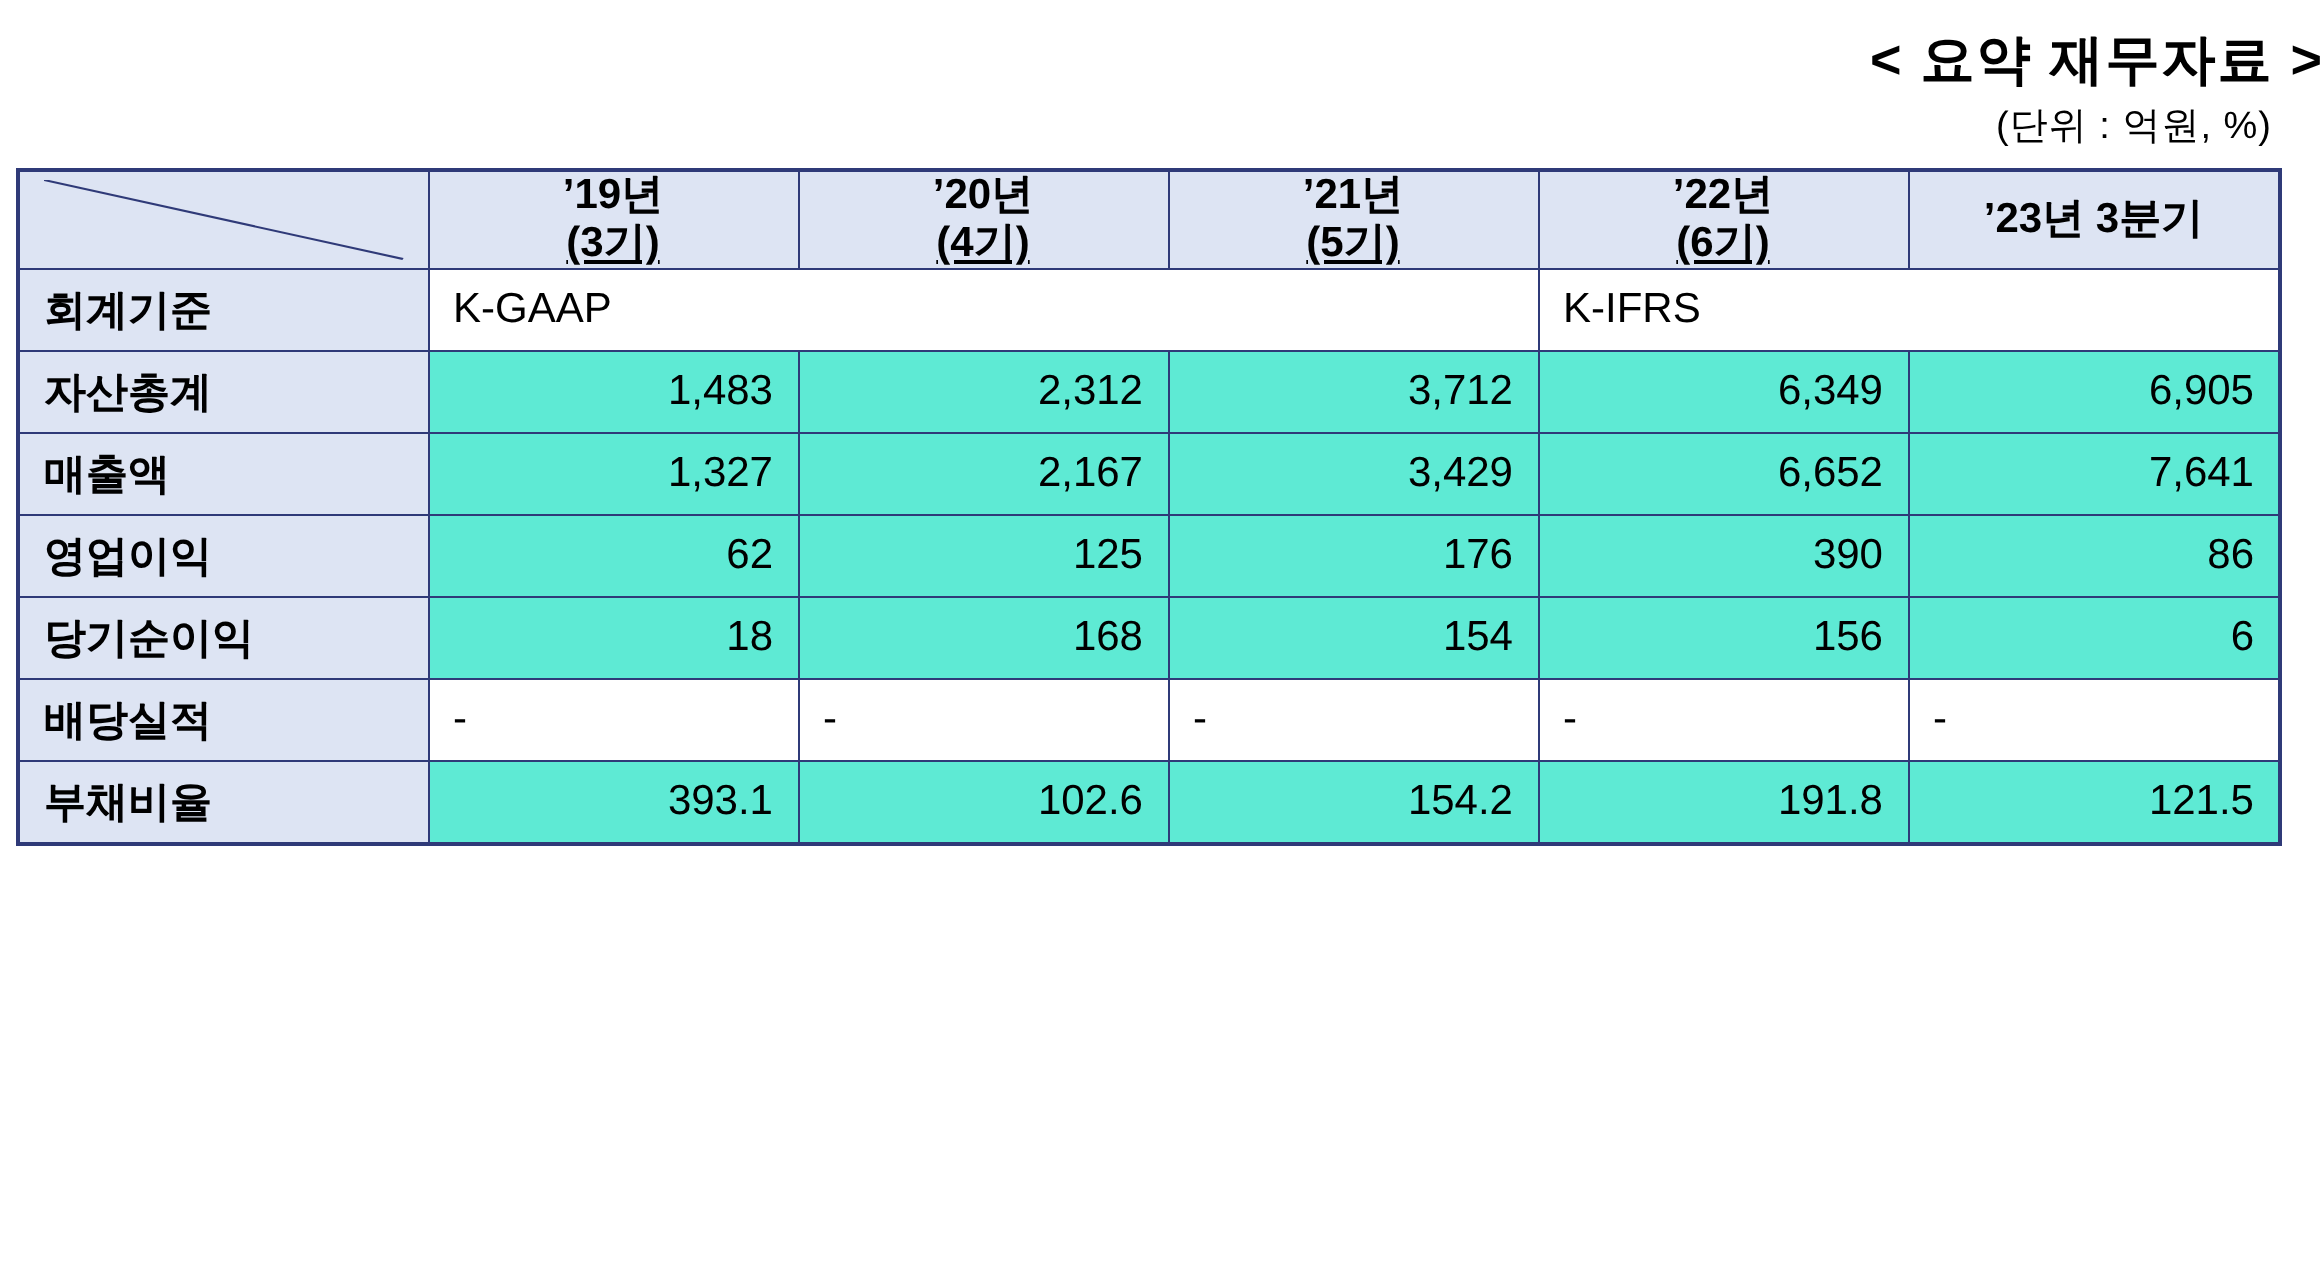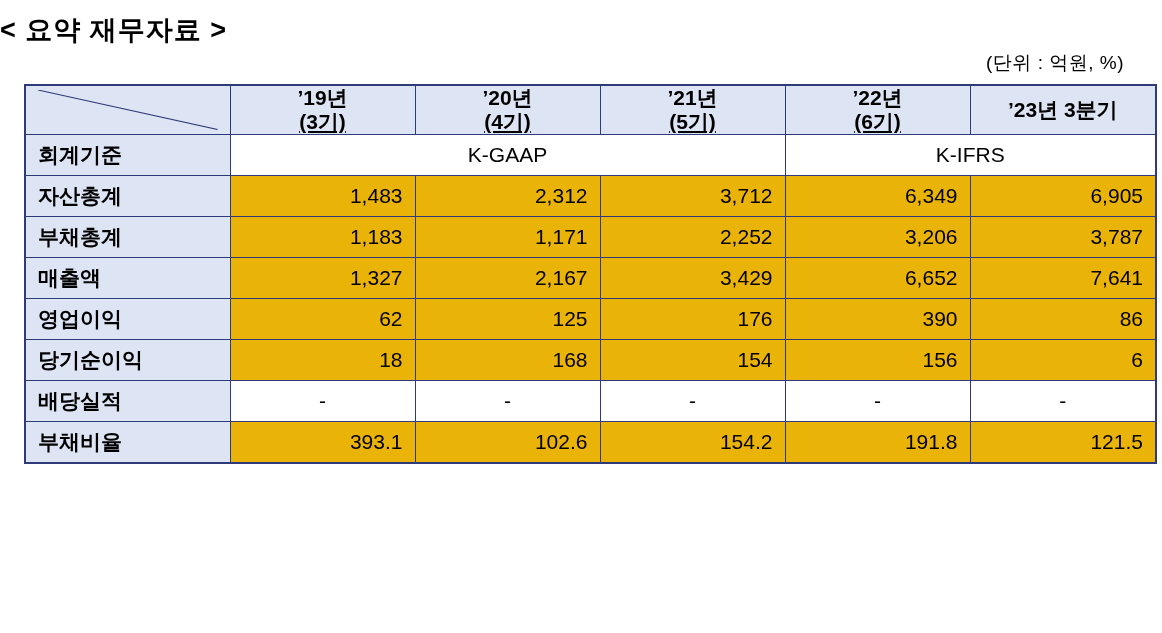--- a/index.html
+++ b/index.html
@@ -15,38 +15,38 @@
     position: relative;
     overflow: hidden;
   }
   .page {
     width: 1162px;
     height: 633px;
     position: relative;
     box-sizing: border-box;
   }
   .doc-title {
-    text-align: left;
+    text-align: right;
     font-size: 27px;
     font-weight: bold;
     letter-spacing: 1px;
     margin-top: 12px;
     margin-bottom: 2px;
   }
   .unit-note {
     text-align: right;
     font-size: 19px;
-    padding-right: 38px;
+    padding-right: 26px;
     margin-bottom: 8px;
     letter-spacing: 0.5px;
   }
   table.fin {
     border-collapse: collapse;
     table-layout: fixed;
-    margin-left: 24px;
+    margin-left: 8px;
     width: 1126px;
     border: 2px solid #2f3a78;
   }
   table.fin th, table.fin td {
     border: 1px solid #2f3a78;
     font-size: 21px;
     height: 41px;
     padding: 0 12px;
     box-sizing: border-box;
   }
@@ -71,24 +71,23 @@
     height: 100%;
   }
   .rowlabel {
     background: #dde4f3;
     text-align: left;
     font-weight: bold;
     width: 205px;
   }
   td.num {
     text-align: right;
-    background: #eab308;
+    background: #5eead4;
   }
   td.ctr {
-    text-align: center;
     background: #ffffff;
   }
   .hdr-line2 {
     display: block;
     text-decoration: underline;
   }
 </style>
 </head>
 <body>
 
@@ -142,28 +141,20 @@
       </tr>
       <tr>
         <td class="rowlabel">자산총계</td>
         <td class="num">1,483</td>
         <td class="num">2,312</td>
         <td class="num">3,712</td>
         <td class="num">6,349</td>
         <td class="num">6,905</td>
       </tr>
       <tr>
-        <td class="rowlabel">부채총계</td>
-        <td class="num">1,183</td>
-        <td class="num">1,171</td>
-        <td class="num">2,252</td>
-        <td class="num">3,206</td>
-        <td class="num">3,787</td>
-      </tr>
-      <tr>
         <td class="rowlabel">매출액</td>
         <td class="num">1,327</td>
         <td class="num">2,167</td>
         <td class="num">3,429</td>
         <td class="num">6,652</td>
         <td class="num">7,641</td>
       </tr>
       <tr>
         <td class="rowlabel">영업이익</td>
         <td class="num">62</td>

